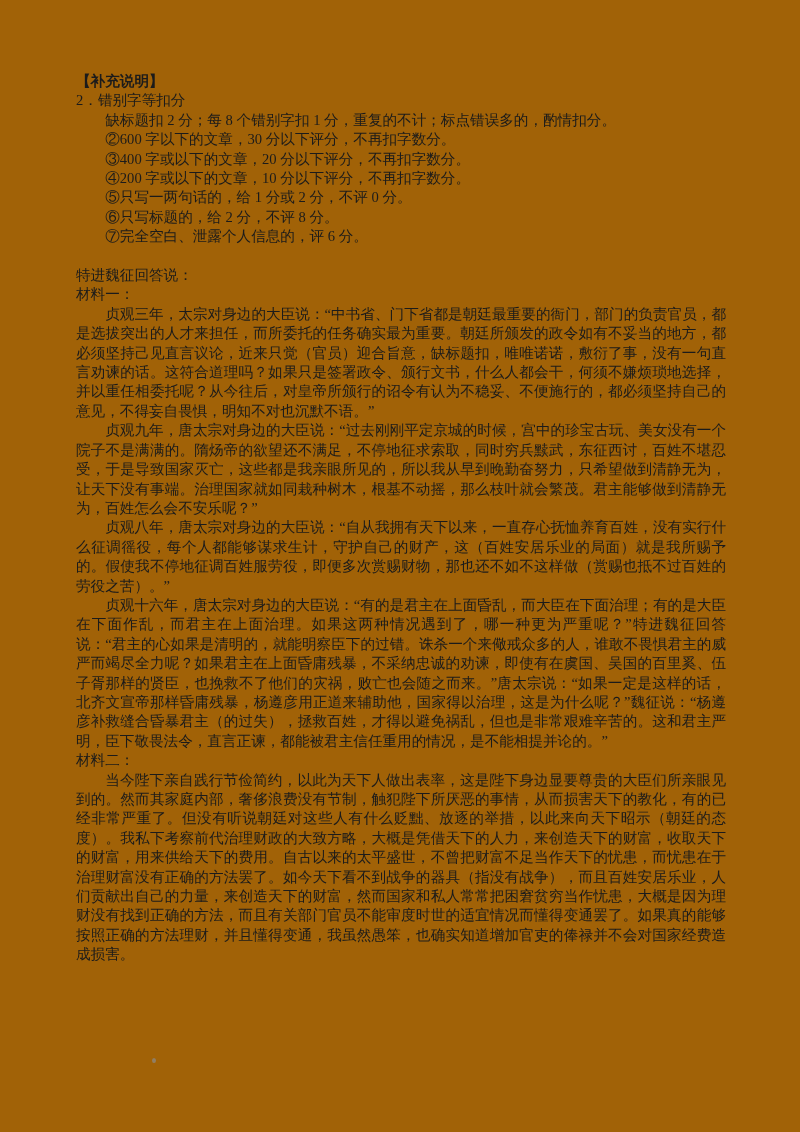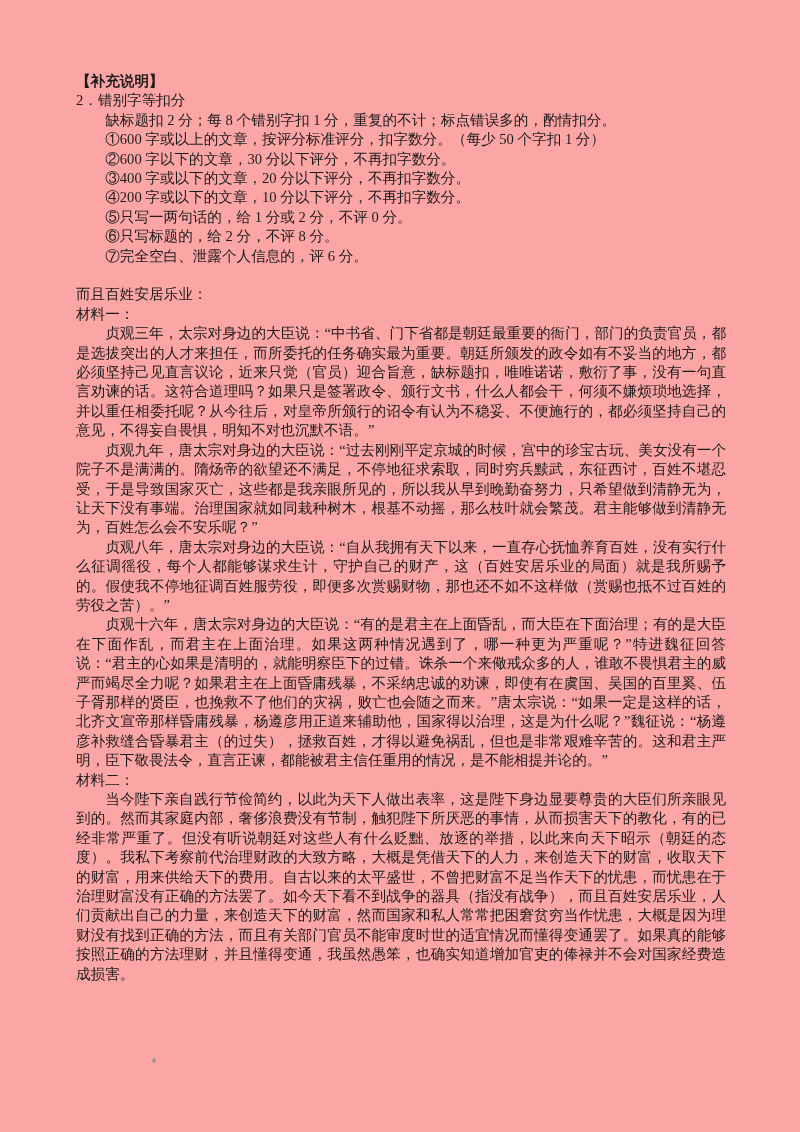--- a/index.html
+++ b/index.html
@@ -9,21 +9,21 @@
     height: 1132px;
     position: relative;
     overflow: hidden;
     font-family: "Liberation Serif", "DejaVu Serif", serif;
     color: #1b1b1b;
   }
   .page {
     position: absolute;
     inset: 0;
     padding: 72px 74px 0 76px;
-    background: #fca5a5;
+    background: #a16207;
   }
   .doc {
     font-size: 14.6px;
     line-height: 19.4px;
     text-align: justify;
   }
   .b-heading { font-weight: bold; }
   .b-line { }
   .b-sub { padding-left: 2em; }
   .b-para { text-indent: 2em; }
@@ -41,31 +41,30 @@
 </style>
 </head>
 <body>
 
 <div class="page">
   <div class="doc">
 
     <div class="b-heading">【补充说明】</div>
     <div class="b-line">2．错别字等扣分</div>
     <div class="b-sub">缺标题扣 2 分；每 8 个错别字扣 1 分，重复的不计；标点错误多的，酌情扣分。</div>
-    <div class="b-sub">①600 字或以上的文章，按评分标准评分，扣字数分。（每少 50 个字扣 1 分）</div>
     <div class="b-sub">②600 字以下的文章，30 分以下评分，不再扣字数分。</div>
     <div class="b-sub">③400 字或以下的文章，20 分以下评分，不再扣字数分。</div>
     <div class="b-sub">④200 字或以下的文章，10 分以下评分，不再扣字数分。</div>
     <div class="b-sub">⑤只写一两句话的，给 1 分或 2 分，不评 0 分。</div>
     <div class="b-sub">⑥只写标题的，给 2 分，不评 8 分。</div>
     <div class="b-sub">⑦完全空白、泄露个人信息的，评 6 分。</div>
 
     <div class="spacer"></div>
 
-    <div class="b-line">而且百姓安居乐业：</div>
+    <div class="b-line">特进魏征回答说：</div>
     <div class="b-line">材料一：</div>
     <div class="b-para">贞观三年，太宗对身边的大臣说：“中书省、门下省都是朝廷最重要的衙门，部门的负责官员，都是选拔突出的人才来担任，而所委托的任务确实最为重要。朝廷所颁发的政令如有不妥当的地方，都必须坚持己见直言议论，近来只觉（官员）迎合旨意，缺标题扣，唯唯诺诺，敷衍了事，没有一句直言劝谏的话。这符合道理吗？如果只是签署政令、颁行文书，什么人都会干，何须不嫌烦琐地选择，并以重任相委托呢？从今往后，对皇帝所颁行的诏令有认为不稳妥、不便施行的，都必须坚持自己的意见，不得妄自畏惧，明知不对也沉默不语。”</div>
     <div class="b-para">贞观九年，唐太宗对身边的大臣说：“过去刚刚平定京城的时候，宫中的珍宝古玩、美女没有一个院子不是满满的。隋炀帝的欲望还不满足，不停地征求索取，同时穷兵黩武，东征西讨，百姓不堪忍受，于是导致国家灭亡，这些都是我亲眼所见的，所以我从早到晚勤奋努力，只希望做到清静无为，让天下没有事端。治理国家就如同栽种树木，根基不动摇，那么枝叶就会繁茂。君主能够做到清静无为，百姓怎么会不安乐呢？”</div>
     <div class="b-para">贞观八年，唐太宗对身边的大臣说：“自从我拥有天下以来，一直存心抚恤养育百姓，没有实行什么征调徭役，每个人都能够谋求生计，守护自己的财产，这（百姓安居乐业的局面）就是我所赐予的。假使我不停地征调百姓服劳役，即便多次赏赐财物，那也还不如不这样做（赏赐也抵不过百姓的劳役之苦）。”</div>
     <div class="b-para">贞观十六年，唐太宗对身边的大臣说：“有的是君主在上面昏乱，而大臣在下面治理；有的是大臣在下面作乱，而君主在上面治理。如果这两种情况遇到了，哪一种更为严重呢？”特进魏征回答说：“君主的心如果是清明的，就能明察臣下的过错。诛杀一个来儆戒众多的人，谁敢不畏惧君主的威严而竭尽全力呢？如果君主在上面昏庸残暴，不采纳忠诚的劝谏，即使有在虞国、吴国的百里奚、伍子胥那样的贤臣，也挽救不了他们的灾祸，败亡也会随之而来。”唐太宗说：“如果一定是这样的话，北齐文宣帝那样昏庸残暴，杨遵彦用正道来辅助他，国家得以治理，这是为什么呢？”魏征说：“杨遵彦补救缝合昏暴君主（的过失），拯救百姓，才得以避免祸乱，但也是非常艰难辛苦的。这和君主严明，臣下敬畏法令，直言正谏，都能被君主信任重用的情况，是不能相提并论的。”</div>
     <div class="b-line">材料二：</div>
     <div class="b-para">当今陛下亲自践行节俭简约，以此为天下人做出表率，这是陛下身边显要尊贵的大臣们所亲眼见到的。然而其家庭内部，奢侈浪费没有节制，触犯陛下所厌恶的事情，从而损害天下的教化，有的已经非常严重了。但没有听说朝廷对这些人有什么贬黜、放逐的举措，以此来向天下昭示（朝廷的态度）。我私下考察前代治理财政的大致方略，大概是凭借天下的人力，来创造天下的财富，收取天下的财富，用来供给天下的费用。自古以来的太平盛世，不曾把财富不足当作天下的忧患，而忧患在于治理财富没有正确的方法罢了。如今天下看不到战争的器具（指没有战争），而且百姓安居乐业，人们贡献出自己的力量，来创造天下的财富，然而国家和私人常常把困窘贫穷当作忧患，大概是因为理财没有找到正确的方法，而且有关部门官员不能审度时世的适宜情况而懂得变通罢了。如果真的能够按照正确的方法理财，并且懂得变通，我虽然愚笨，也确实知道增加官吏的俸禄并不会对国家经费造成损害。</div>
 
   </div>
 </div>

